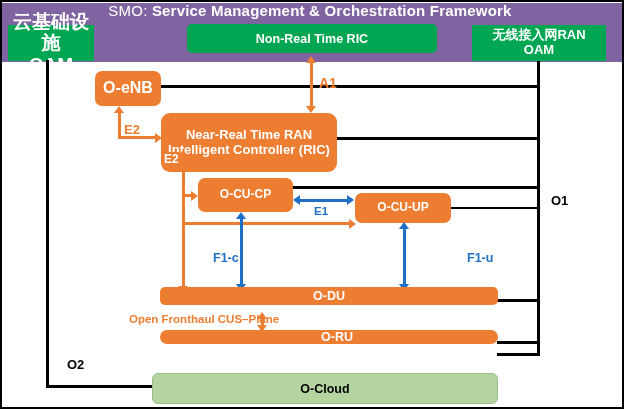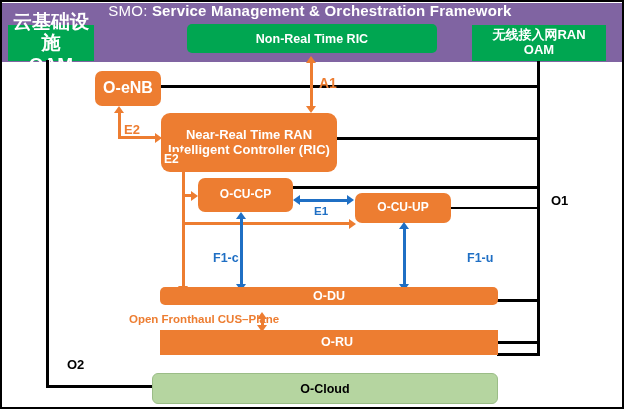--- a/index.html
+++ b/index.html
@@ -82,21 +82,21 @@
     text-align: center;
     border-radius: 7px;
     line-height: 1.15;
     box-sizing: border-box;
   }
   #o-enb   { left: 95px;  top: 71px;  width: 66px;  height: 35px; font-size: 16px; }
   #near-rt { left: 161px; top: 113px; width: 176px; height: 59px; font-size: 13px; border-radius: 9px;}
   #o-cu-cp { left: 198px; top: 178px; width: 95px;  height: 34px; font-size: 12px; }
   #o-cu-up { left: 355px; top: 193px; width: 96px;  height: 30px; font-size: 12px; }
   #o-du    { left: 160px; top: 287px; width: 338px; height: 18px; font-size: 12.5px; border-radius: 5px;}
-  #o-ru    { left: 160px; top: 330px; width: 338px; height: 25px; font-size: 12.5px; border-radius: 0; padding-left: 16px;}
+  #o-ru    { left: 160px; top: 330px; width: 338px; height: 14px; font-size: 12.5px; border-radius: 8px; padding-left: 16px;}
   
   #o-cloud {
     position: absolute;
     left: 152px; top: 373px;
     width: 346px; height: 31px;
     background: #b5d5a0;
     border: 1px solid #9bbd87;
     border-radius: 6px;
     color: #000000;
     font-weight: bold;

